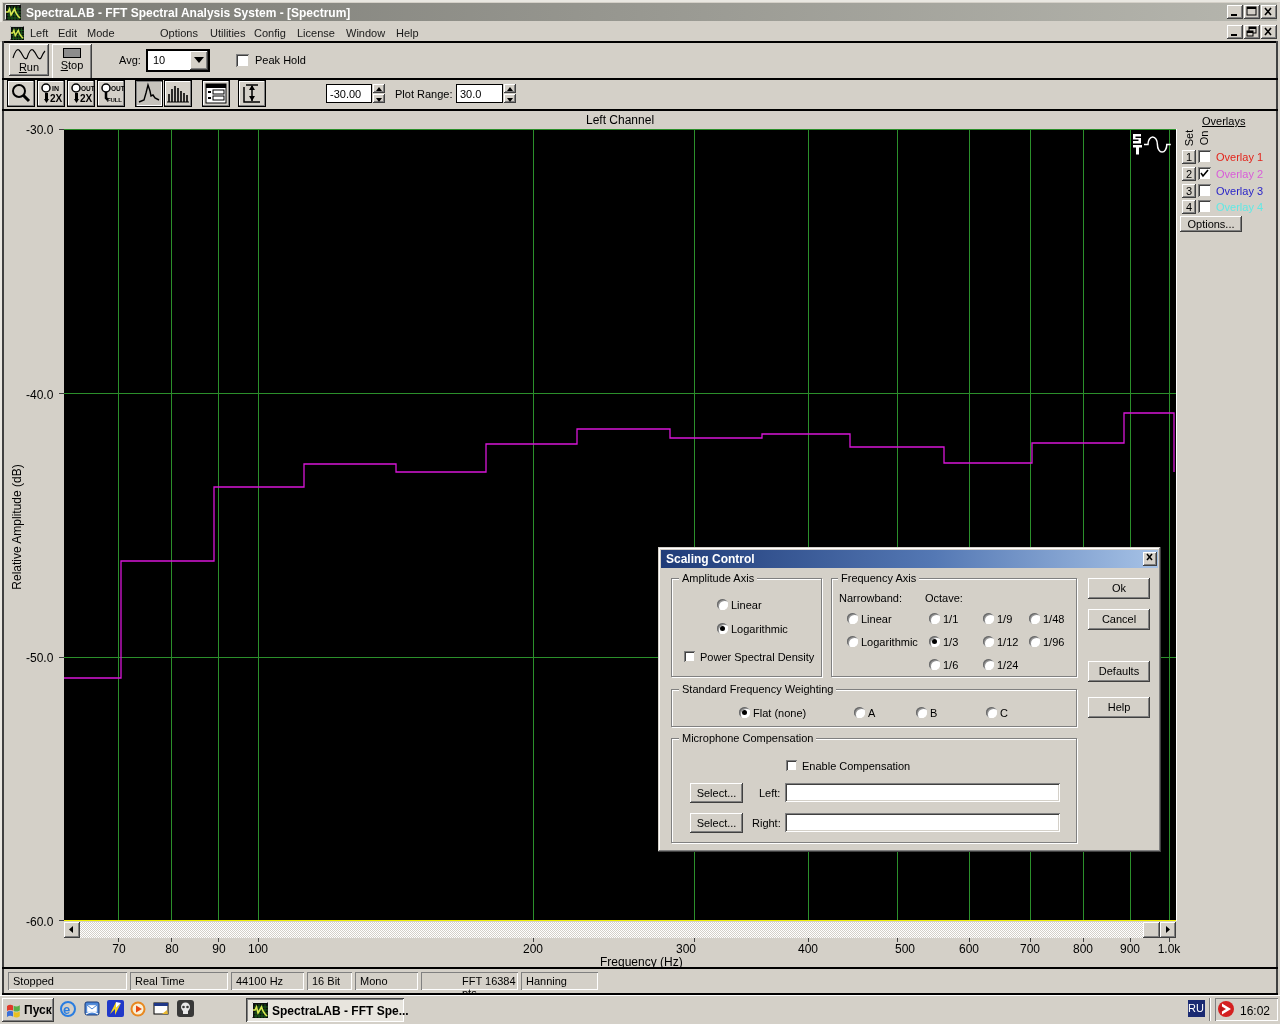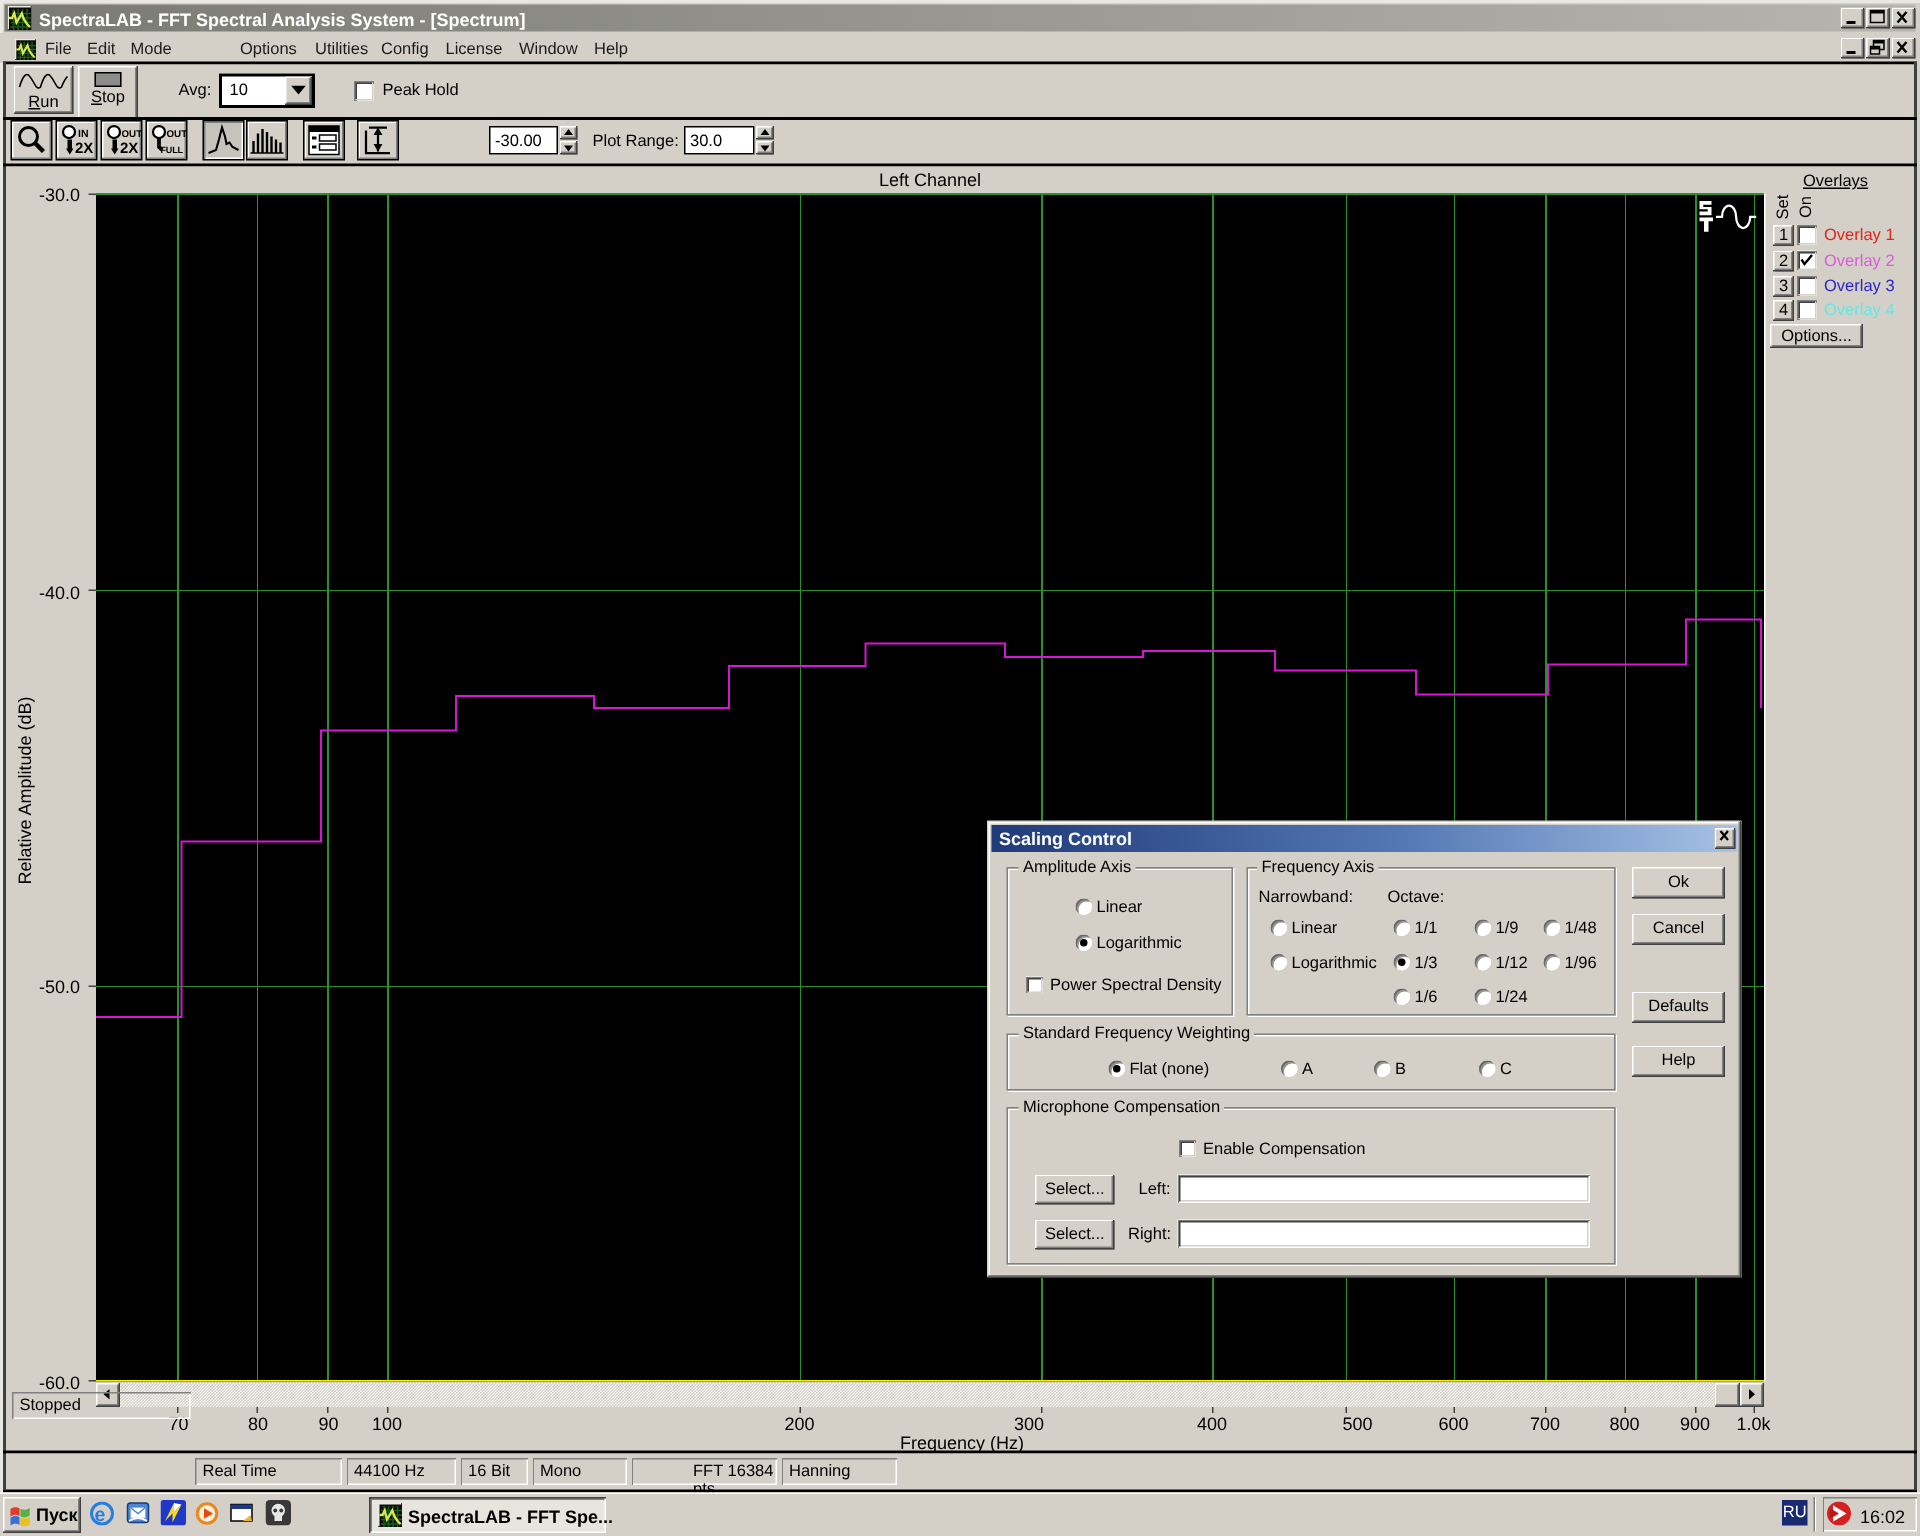--- a/index.html
+++ b/index.html
@@ -51,21 +51,21 @@
 <div class="abs" style="left:0;top:22px;width:1280px;height:20px;background:#d4d0c8;"></div>
 <div class="abs" style="left:10px;top:26px;width:14px;height:14px;">
 <svg width="14" height="14" viewBox="0 0 16 16">
       <rect x="0" y="0" width="16" height="16" fill="#0d0d0d"></rect>
       <path d="M0.5,15.5 V0.5 H15.5" fill="none" stroke="#e8e8e4" stroke-width="1"></path>
       <path d="M2,5 H16 M2,8 H16 M2,11 H16 M2,14 H16 M4,2 V16 M7,2 V16 M10,2 V16 M13,2 V16" stroke="#1a5e1a" stroke-width="1"></path>
       <polyline points="1,8 3,8 4.5,5 6,11 7.5,8.5 9.5,5 11,9 13,12 15,14" fill="none" stroke="#d8e850" stroke-width="1.6"></polyline>
     </svg>
 </div>
 <div class="abs" style="top:27px;left:0;width:1280px;font-size:11px;color:#1a1a1a;">
-<span class="abs" style="left:30px;">File</span>
+<span class="abs" style="left:30px;">Left</span>
 <span class="abs" style="left:58px;">Edit</span>
 <span class="abs" style="left:87px;">Mode</span>
 <span class="abs" style="left:126px;margin-top:32px;">View</span>
 <span class="abs" style="left:160px;">Options</span>
 <span class="abs" style="left:210px;">Utilities</span>
 <span class="abs" style="left:254px;">Config</span>
 <span class="abs" style="left:297px;">License</span>
 <span class="abs" style="left:346px;">Window</span>
 <span class="abs" style="left:396px;">Help</span>
 </div>
@@ -313,21 +313,21 @@
 <div class="btn" style="left:1182px;top:184px;width:14px;height:14px;line-height:14px;">3</div>
 <div class="checkbox" style="left:1198px;top:184px;width:13px;height:13px;"></div>
 <div class="lbl" style="left:1216px;top:185px;color:#2a25c8;">Overlay 3</div>
 <div class="btn" style="left:1182px;top:200px;width:14px;height:14px;line-height:14px;">4</div>
 <div class="checkbox" style="left:1198px;top:200px;width:13px;height:13px;"></div>
 <div class="lbl" style="left:1216px;top:201px;color:#63e8e4;">Overlay 4</div>
 <div class="btn" style="left:1180px;top:216px;width:62px;height:16px;line-height:16px;">Options...</div>
 
 <div class="abs" style="left:2px;top:967px;width:1276px;height:2px;background:#000;"></div>
 <div class="abs" style="left:4px;top:969px;width:1272px;height:24px;background:#d4d0c8;"></div>
-<div class="abs panelsunken" style="left:8px;top:928px;width:119px;height:18px;">
+<div class="abs panelsunken" style="left:8px;top:972px;width:119px;height:18px;">
     <span style="position:absolute;left:5px;top:3px;">Stopped</span>
   </div>
 <div class="abs panelsunken" style="left:130px;top:972px;width:98px;height:18px;">
     <span style="position:absolute;left:5px;top:3px;">Real Time</span>
   </div>
 <div class="abs panelsunken" style="left:231px;top:972px;width:73px;height:18px;">
     <span style="position:absolute;left:5px;top:3px;">44100 Hz</span>
   </div>
 <div class="abs panelsunken" style="left:307px;top:972px;width:45px;height:18px;">
     <span style="position:absolute;left:5px;top:3px;">16 Bit</span>
@@ -477,21 +477,21 @@
 <div class="abs" style="left:252px;top:1002px;width:16px;height:16px;">
 <svg width="16" height="16">
       <rect x="0" y="0" width="16" height="16" fill="#0d0d0d"></rect>
       <path d="M0.5,15.5 V0.5 H15.5" fill="none" stroke="#e8e8e4" stroke-width="1"></path>
       <path d="M2,5 H16 M2,8 H16 M2,11 H16 M2,14 H16 M4,2 V16 M7,2 V16 M10,2 V16 M13,2 V16" stroke="#1a5e1a" stroke-width="1"></path>
       <polyline points="1,8 3,8 4.5,5 6,11 7.5,8.5 9.5,5 11,9 13,12 15,14" fill="none" stroke="#d8e850" stroke-width="1.6"></polyline>
     </svg>
 </div>
 <div class="lbl" style="left:272px;top:1004px;font-weight:bold;font-size:12px;">SpectraLAB - FFT Spe...</div>
 
-<div class="abs" style="left:1188px;top:1000px;width:17px;height:17px;background:#1a2a72;color:#fff;font-size:11px;text-align:center;line-height:17px;">RU</div>
+<div class="abs" style="left:1188px;top:1000px;width:17px;height:17px;background:#1a2a72;color:#fff;font-size:11px;line-height:17px;">RU</div>
 <div class="abs" style="left:1209px;top:998px;width:2px;height:23px;background:#808080;border-right:1px solid #fff;"></div>
 <div class="abs panelsunken" style="left:1215px;top:998px;width:63px;height:23px;"></div>
 <div class="abs" style="left:1218px;top:1001px;width:16px;height:16px;">
 <svg width="16" height="16">
       <circle cx="8" cy="8" r="8" fill="#d42020"></circle>
       <path d="M4,2.5 L13,8 L4,13.5 L4,10.5 L8,8 L4,5.5 Z" fill="#fff"></path>
       <path d="M2,5 L6.5,8 L2,11 Z" fill="#b81818"></path>
     </svg>
 </div>
 <div class="lbl" style="left:1240px;top:1004px;font-size:12px;">16:02</div>

